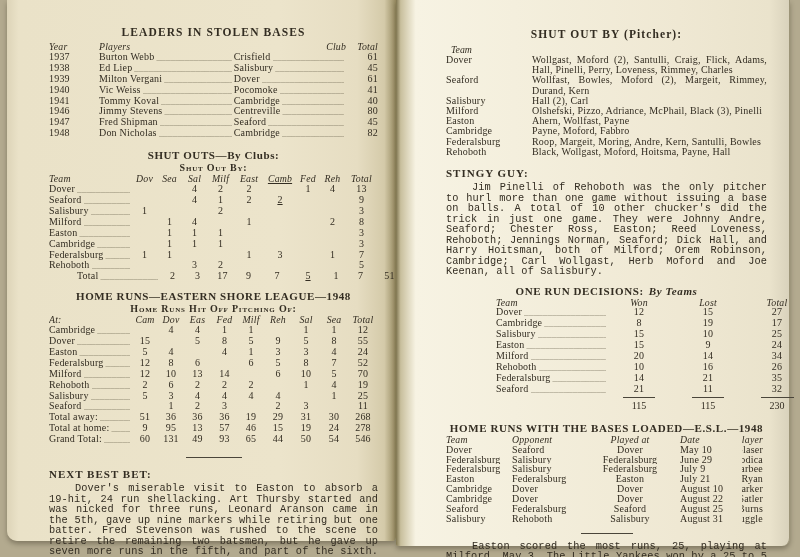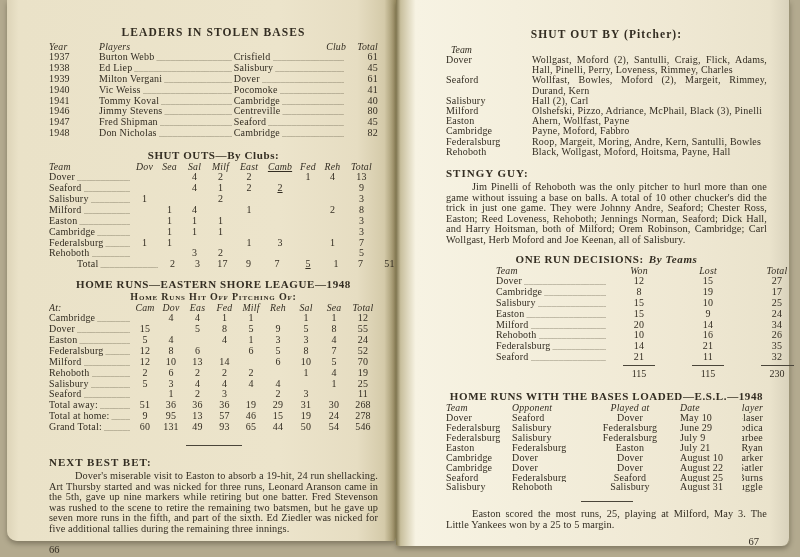--- a/index.html
+++ b/index.html
@@ -97,21 +97,21 @@
   .teamhead{font-style:italic;font-size:9.8px;padding-left:5px;line-height:11px;}
 
   
   .tbl-bases .c0{flex:none;width:66px;}
   .tbl-bases .c1{flex:none;width:78px;}
   .tbl-bases .c2{flex:none;width:80px;justify-content:center;}
   .tbl-bases .c3{flex:none;width:62px;padding-left:10px;}
   .tbl-bases .c4{flex:1;justify-content:flex-end;padding-right:4px;}
 
   
-  .para{font-size:10.3px;line-height:10.5px;text-align:justify;text-indent:26px;margin:0;letter-spacing:.1px;}
+  .para{font-size:10.3px;line-height:10.5px;text-align:justify;text-indent:26px;margin:0;letter-spacing:.1px;font-family:Liberation Mono, monospace;}
   .pgnum{font-size:10.5px;margin-top:10px;}
   .pgnum-r{text-align:right;padding-right:8px;margin-top:6px;}
   .hr-short{width:56px;border-top:1px solid #4a453a;margin:12px auto 10px auto;height:0;}
   .hr-short-r{width:52px;border-top:1px solid #4a453a;margin:9px auto 7px auto;height:0;}
   .gap2{height:2px;}.gap4{height:4px;}
 </style>
 </head>
 <body>
 
 <div class="scene">
@@ -260,20 +260,21 @@
               <span class="lead"></span>
             </div>
             <div class="tcell c3">
               <span class="ct">82</span>
             </div>
           </div>
         </div>
 
       <div class="gap4"></div>
       <div class="h2">SHUT OUTS—By Clubs:</div>
+      <div class="hsub">Shut Out By:</div>
       <div class="tbl tbl-shutouts">
           <div class="trow thead">
             <div class="tcell c0">
               <span class="ct">Team</span>
             </div>
             <div class="tcell c1">
               <span class="ct">Dov</span>
             </div>
             <div class="tcell c2">
               <span class="ct">Sea</span>

